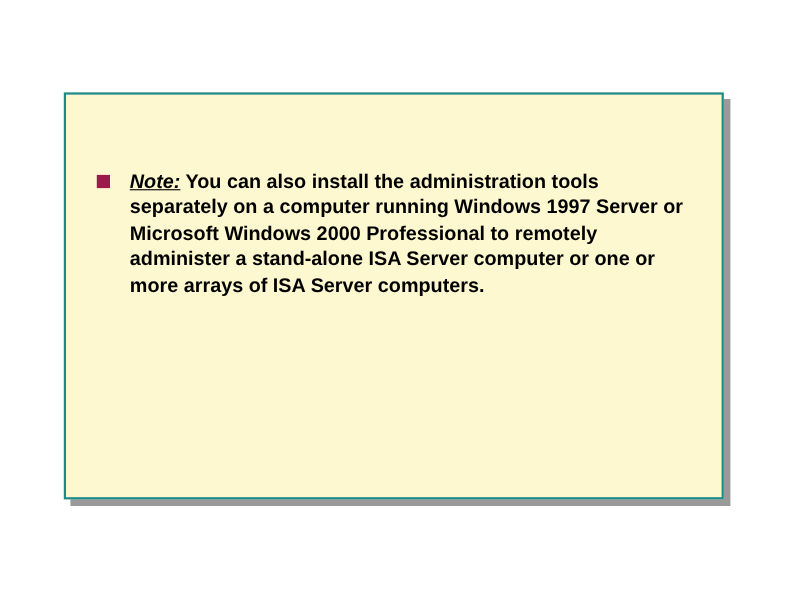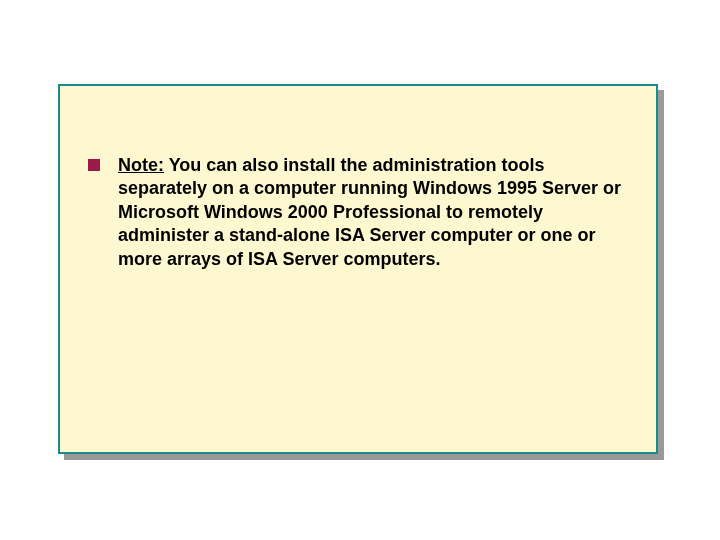--- a/index.html
+++ b/index.html
@@ -51,27 +51,28 @@
     }
     .text {
       flex: 1;
       font-size: 18px;
       line-height: 1.3;
       color: #000000;
       font-weight: bold;
     }
     .note-label {
       text-decoration: underline;
+      font-style: italic;
     }
   </style>
 </head>
 <body>
 
 <div class="slide">
   <div class="box-shadow"></div>
   <div class="box"></div>
   <div class="content">
     <div class="bullet"></div>
     <div class="text">
-      <span class="note-label">Note:</span><span> You can also install the administration tools separately on a computer running Windows 1995 Server or Microsoft Windows 2000 Professional to remotely administer a stand-alone ISA Server computer or one or more arrays of ISA Server computers.</span>
+      <span class="note-label">Note:</span><span> You can also install the administration tools separately on a computer running Windows 1997 Server or Microsoft Windows 2000 Professional to remotely administer a stand-alone ISA Server computer or one or more arrays of ISA Server computers.</span>
     </div>
   </div>
 </div>
 
 </body></html>

